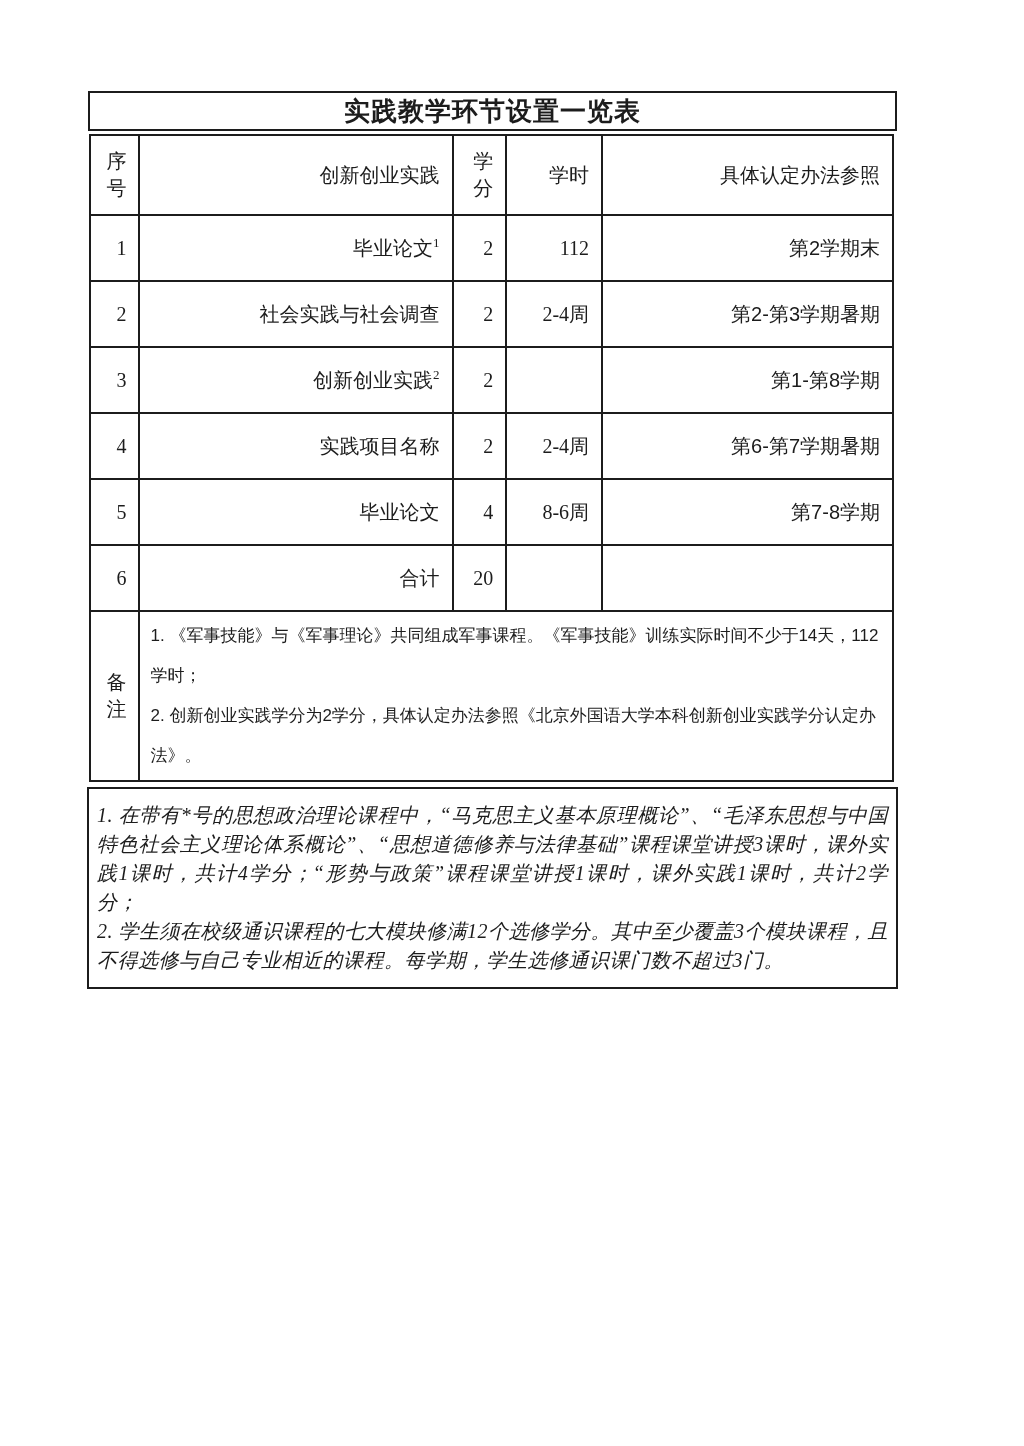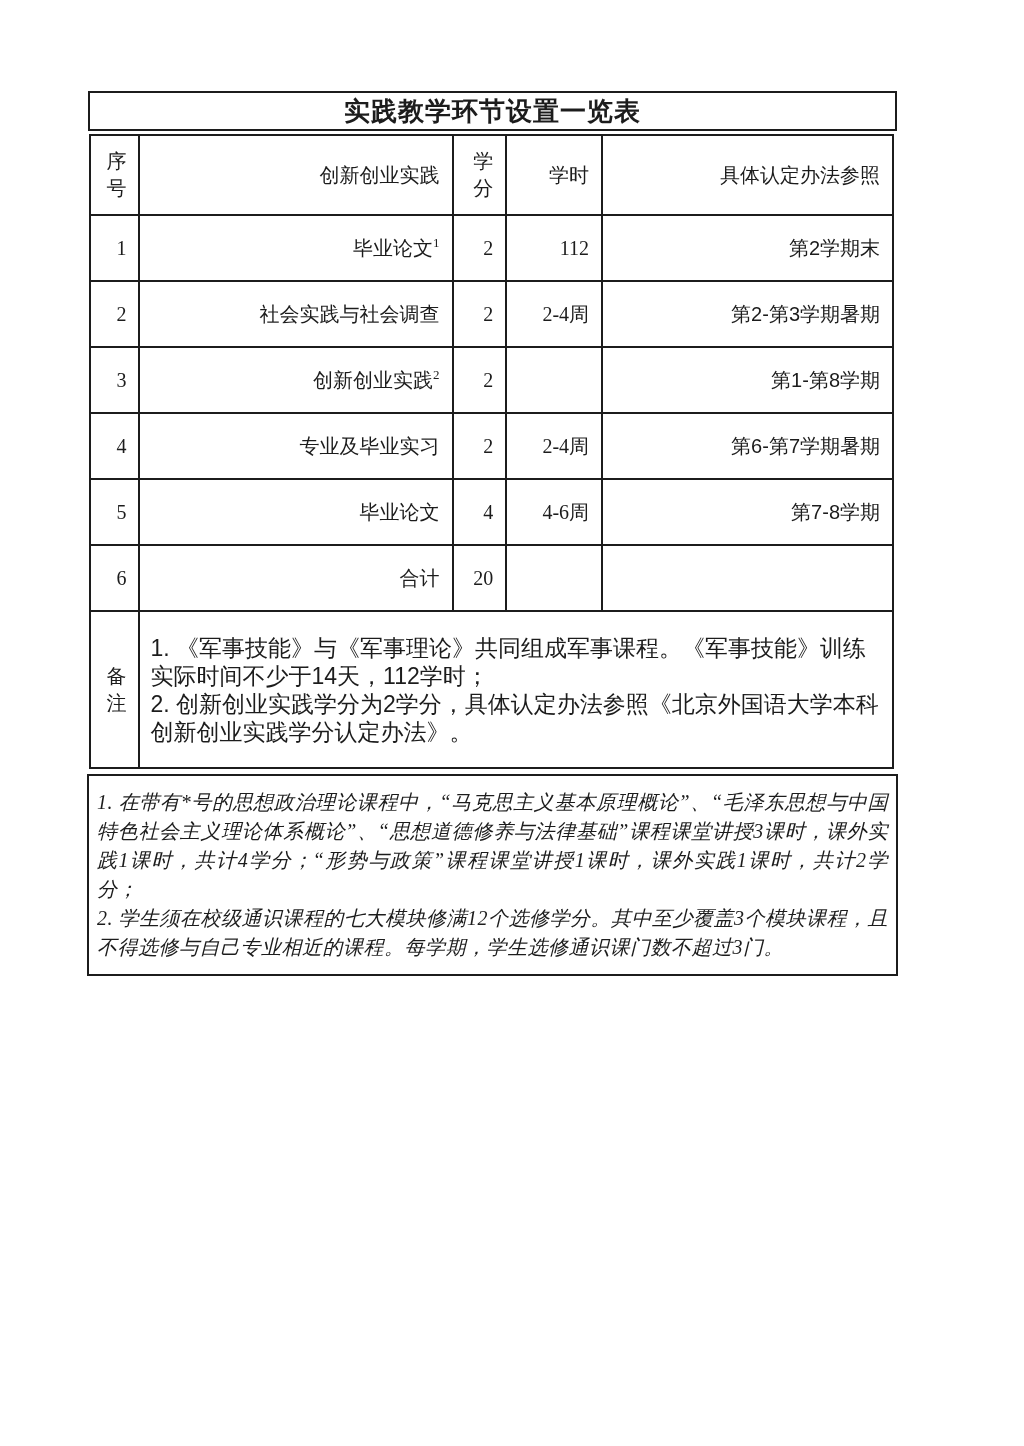--- a/index.html
+++ b/index.html
@@ -76,22 +76,22 @@
   .total-row td {
     font-weight: normal;
   }
   .remark-row td {
     height: 131px;
   }
   .remark-content {
     text-align: left !important;
     vertical-align: middle;
     padding: 4px 10px !important;
-    font-size: 23px;
-    line-height: 28px;
+    font-size: 17px;
+    line-height: 40px;
   }
   .remark-content p {
     margin: 0;
   }
   
   .notes-box {
     box-sizing: border-box;
     width: 811px;
     min-height: 170px;
     margin-top: 5px;
@@ -151,30 +151,30 @@
         </tr>
         <tr>
           <td class="serif-cell">3</td>
           <td class="name-cell"><span>创新创业实践</span><sup>2</sup></td>
           <td class="serif-cell">2</td>
           <td class="serif-cell"></td>
           <td>第1-第8学期</td>
         </tr>
         <tr>
           <td class="serif-cell">4</td>
-          <td class="name-cell"><span>专业及毕业实习</span><sup></sup></td>
+          <td class="name-cell"><span>实践项目名称</span><sup></sup></td>
           <td class="serif-cell">2</td>
           <td class="serif-cell">2-4周</td>
           <td>第6-第7学期暑期</td>
         </tr>
         <tr>
           <td class="serif-cell">5</td>
           <td class="name-cell"><span>毕业论文</span><sup></sup></td>
           <td class="serif-cell">4</td>
-          <td class="serif-cell">4-6周</td>
+          <td class="serif-cell">8-6周</td>
           <td>第7-8学期</td>
         </tr>
         <tr class="total-row">
           <td class="serif-cell" style="font-weight:normal">6</td>
           <td class="name-cell"><span>合计</span></td>
           <td class="serif-cell">20</td>
           <td class="serif-cell"></td>
           <td></td>
         </tr>
         <tr class="remark-row">

